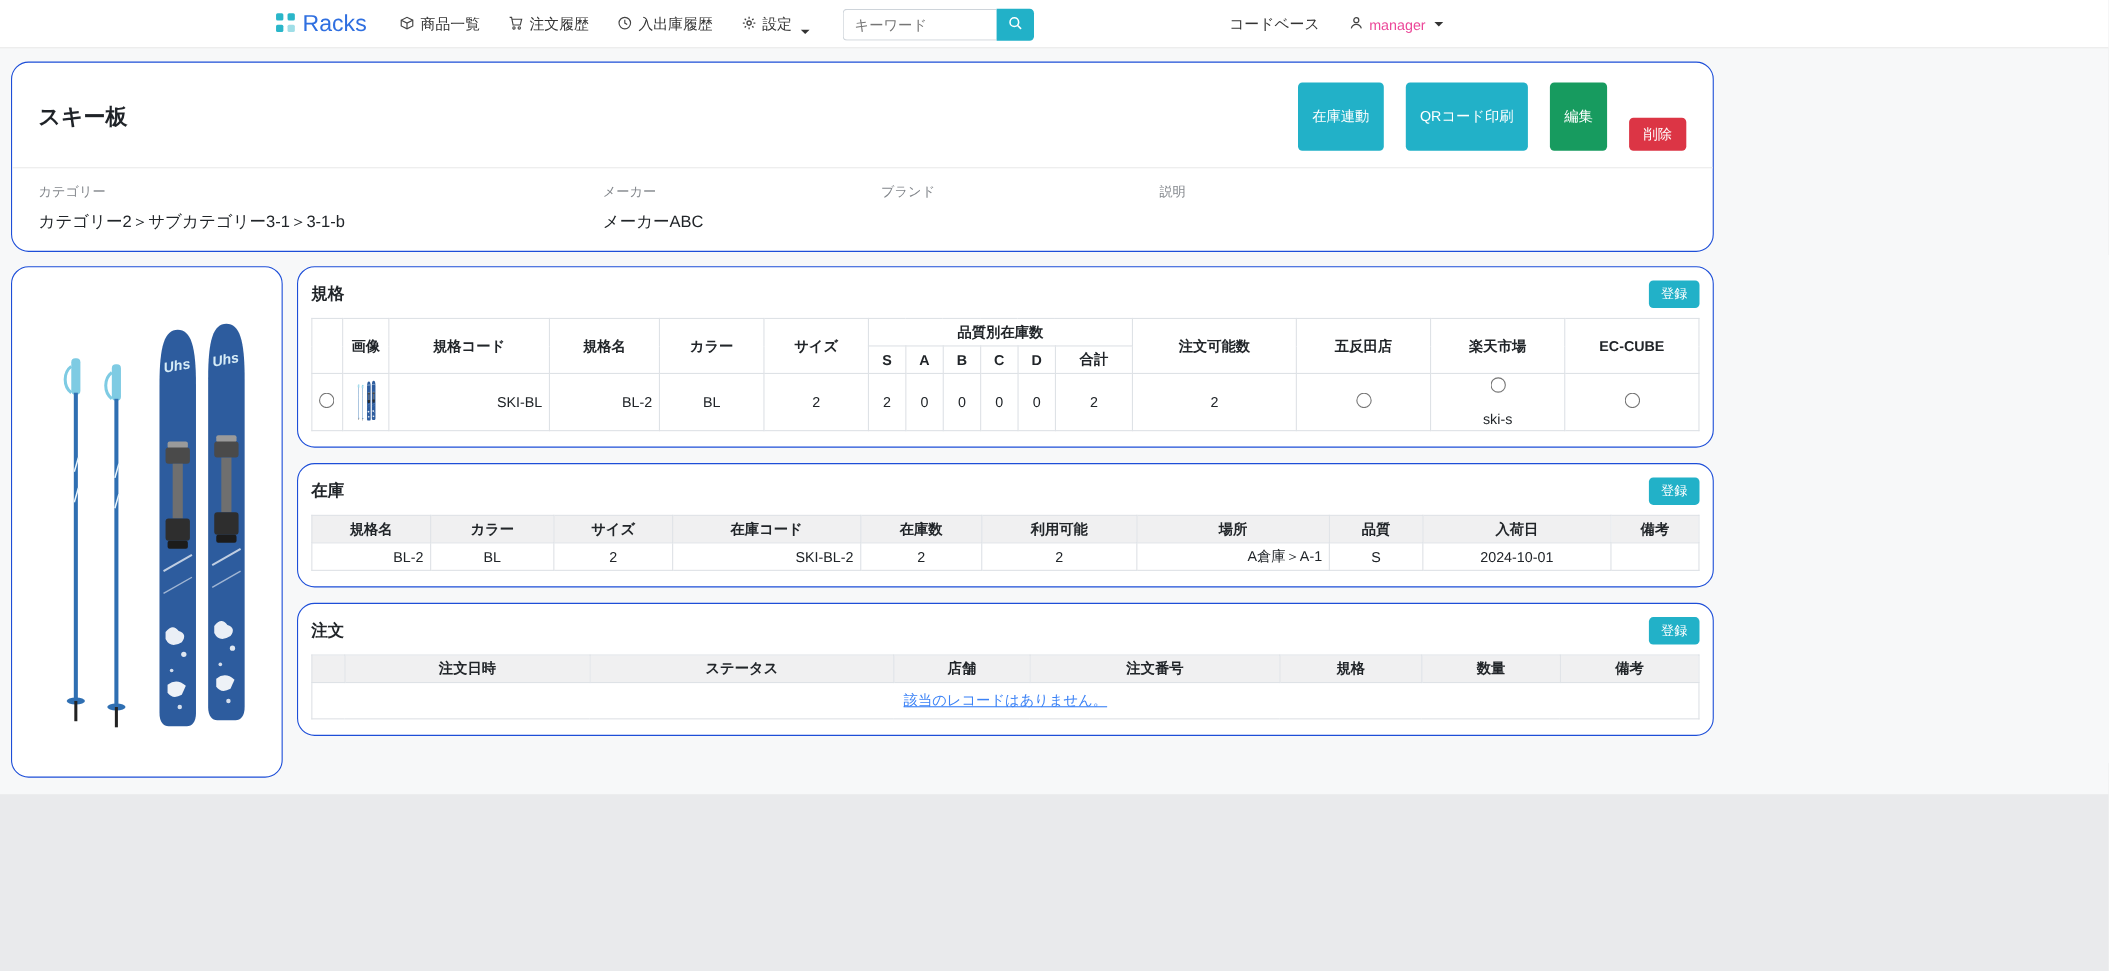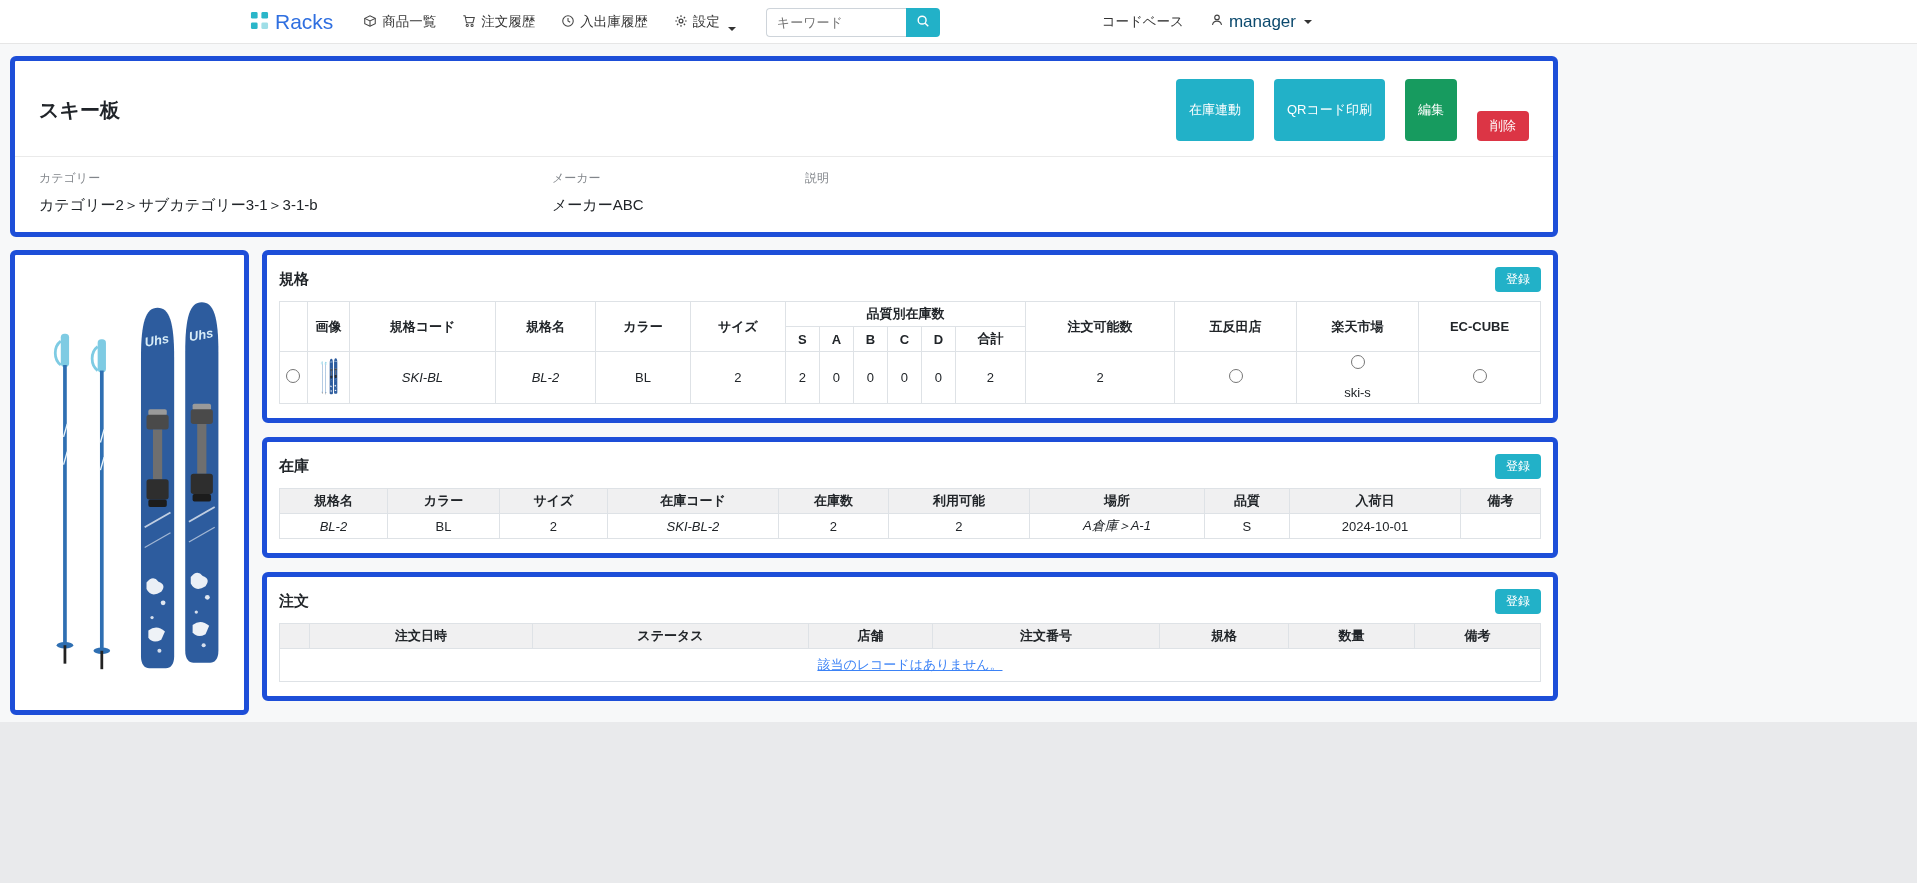--- a/index.html
+++ b/index.html
@@ -16,25 +16,25 @@
   .brand { display: flex; align-items: center; gap: 6px; cursor: pointer; text-decoration: none; }
   .brand-text { color: #2f6fe0; font-size: 21px; font-weight: normal; }
   .nav-items { display: flex; align-items: center; gap: 26px; margin-left: 30px; }
   .nav-item { display: flex; align-items: flex-end; gap: 5px; color: #333; font-size: 13.5px; cursor: pointer; text-decoration: none; white-space: nowrap; }
   .caret { display: inline-block; width: 0; height: 0; border-left: 4px solid transparent; border-right: 4px solid transparent; border-top: 4px solid #333; margin-left: 3px; }
   .searchbar { display: flex; margin-left: 30px; }
   .searchbar input { width: 140px; height: 29px; border: 1px solid #ced4da; border-right: none; border-radius: 4px 0 0 4px; padding: 0 10px; font-size: 13px; font-family: inherit; outline: none; }
   .searchbar button { width: 34px; height: 29px; border: none; border-radius: 0 4px 4px 0; background: #22b1c8; display: flex; align-items: center; justify-content: center; cursor: pointer; }
   .nav-right { margin-left: auto; display: flex; align-items: center; gap: 26px; }
   .codebase { font-size: 13.5px; color: #333; cursor: pointer; }
-  .user-menu { display: flex; align-items: center; gap: 5px; font-size: 17px; color: #0c4a6e; cursor: pointer; }
+  .user-menu { display: flex; align-items: center; gap: 5px; font-size: 13px; color: #ec4899; cursor: pointer; }
   
   .page { background: #f7f8f9; height: 678px; }
   .content { width: 1548px; margin: 0 0 0 10px; padding-top: 12px; }
-  .card { background: #fff; border: 5px solid #1d4ed8; border-radius: 6px; }
+  .card { background: #fff; border: 1px solid #1d4ed8; border-radius: 16px; }
   
   .product-card { padding: 18px 24px 16px; }
   .product-head { display: flex; align-items: center; justify-content: space-between; }
   .page-title { font-size: 20px; font-weight: bold; color: #1f2328; }
   .actions { display: flex; gap: 20px; }
   .btn { border: none; border-radius: 4px; color: #fff; font-size: 13px; padding: 6px 13px; cursor: pointer; font-family: inherit; white-space: nowrap; }
   .btn-teal { background: #22b1c8; }
   .btn-green { background: #179b5f; }
   .btn-red { background: #dc3545; margin-top: 32px; }
   .product-card hr { border: 0; border-top: 1px solid #eaeaea; margin: 15px -24px 13px; }
@@ -47,21 +47,21 @@
   .right-col { flex: 1; display: flex; flex-direction: column; gap: 14px; }
   .section-card { padding: 12px 12px 14px; }
   .section-head { display: flex; align-items: center; justify-content: space-between; margin-bottom: 9px; }
   .section-title { font-size: 15px; font-weight: bold; }
   .btn-register { background: #22b1c8; color: #fff; border: none; border-radius: 4px; font-size: 12px; padding: 4px 11px; cursor: pointer; font-family: Liberation Mono, monospace; }
   
   table { width: 100%; border-collapse: collapse; table-layout: fixed; font-size: 13px; }
   th, td { border: 1px solid #dee2e6; text-align: center; vertical-align: middle; padding: 3px 6px; overflow: hidden; }
   th { font-weight: bold; }
   .gray-head th { background: #f0f0f1; }
-  td.al, th.al { text-align: center; font-style: italic; }
+  td.al, th.al { text-align: right; }
   .spec-tbl tbody td { height: 50px; }
   input[type="radio"] { width: 14px; height: 14px; accent-color: #777; cursor: pointer; }
   .stack { display: flex; flex-direction: column; align-items: center; gap: 16px; }
   .empty-row td { padding: 7px; color: #3b82f6; text-decoration: underline; }
 </style>
 </head>
 <body>
 
 <svg width="0" height="0" style="position:absolute" aria-hidden="true">
   <defs>
@@ -195,20 +195,24 @@
       <div class="fields">
         <div>
           <div class="field-label">カテゴリー</div>
           <div class="field-value">カテゴリー2＞サブカテゴリー3-1＞3-1-b</div>
         </div>
         <div>
           <div class="field-label">メーカー</div>
           <div class="field-value">メーカーABC</div>
         </div>
         <div>
+          <div class="field-label">ブランド</div>
+          <div class="field-value"></div>
+        </div>
+        <div>
           <div class="field-label">説明</div>
           <div class="field-value"></div>
         </div>
       </div>
     </section>
 
     <div class="lower">
 
       <aside class="card image-card">
         <svg viewBox="0 0 230 440" width="212" height="406">

